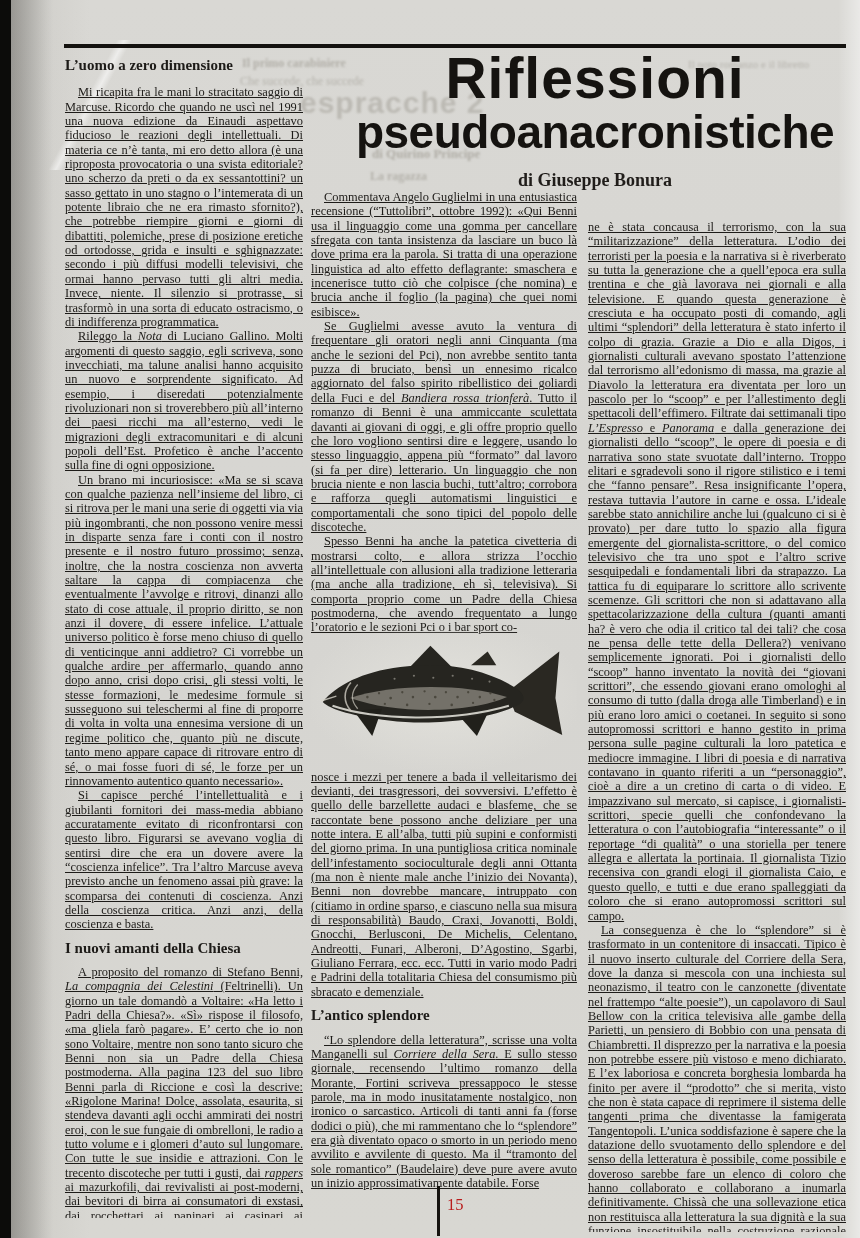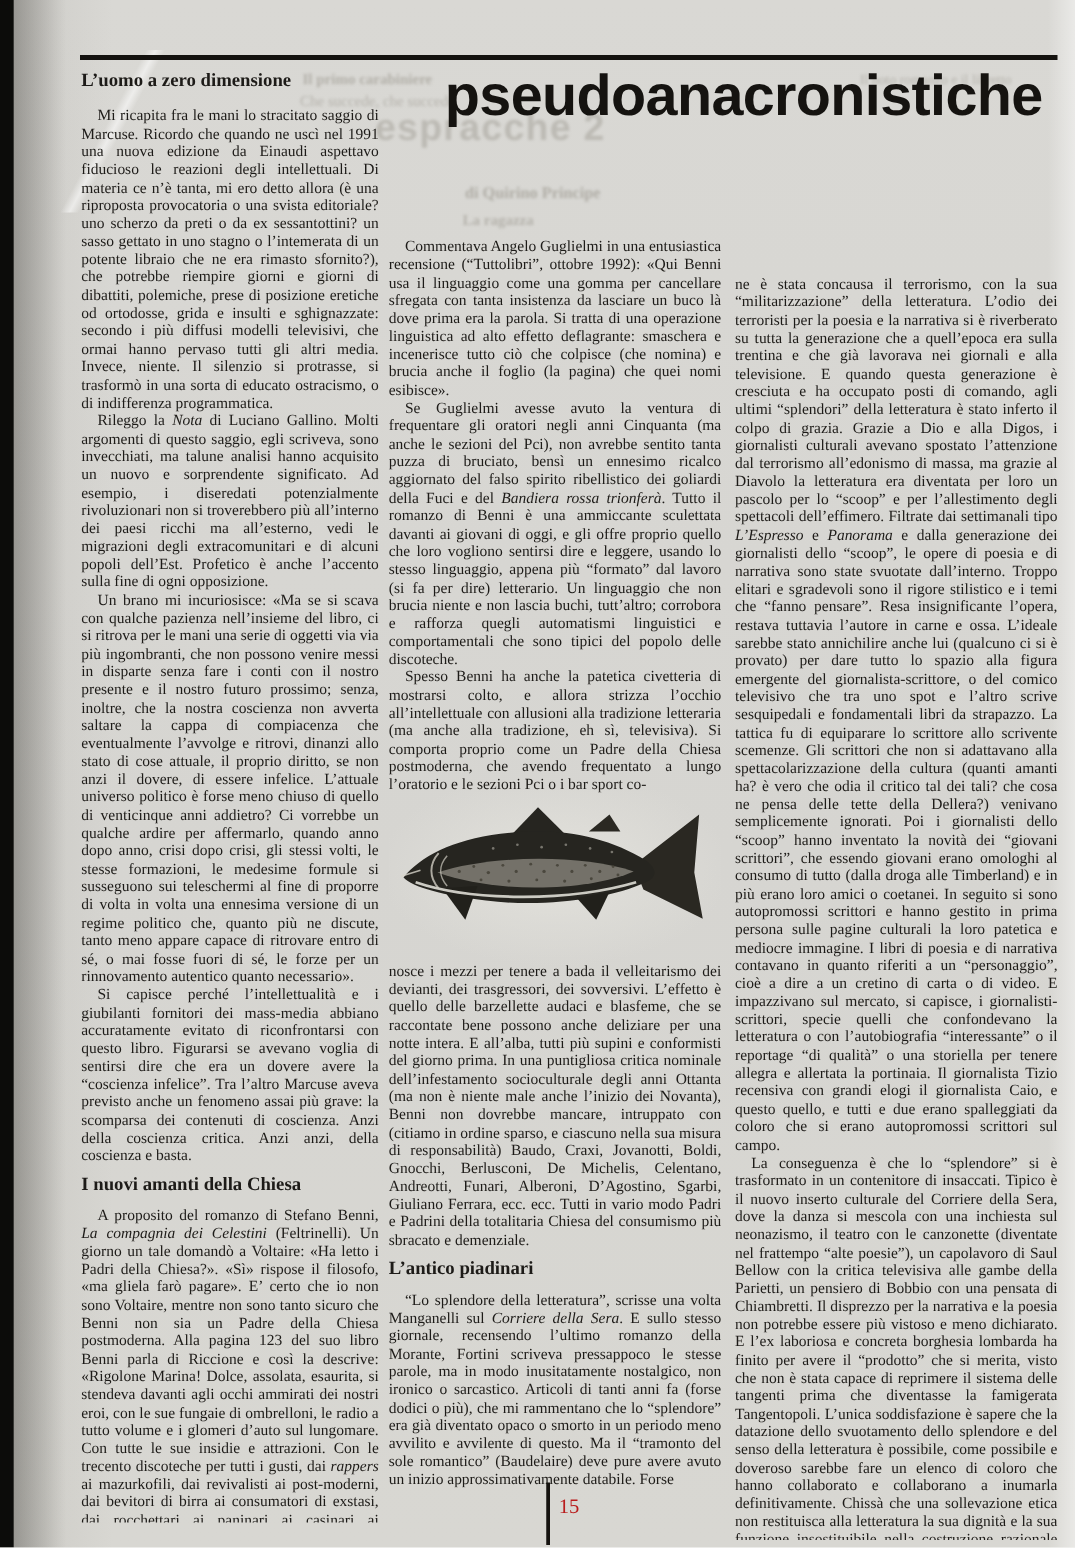--- a/index.html
+++ b/index.html
@@ -34,21 +34,21 @@
   .title-1{font:bold 57px/56px "Liberation Sans","DejaVu Sans",sans-serif;color:#151310;letter-spacing:1px;}
   .title-2{font:bold 46px/52px "Liberation Sans","DejaVu Sans",sans-serif;color:#151310;letter-spacing:-.5px;}
   .byline{margin-top:12px;font:bold 18px "Liberation Serif",serif;color:#201d1a;}
   
   .col{position:absolute;text-align:justify;font-size:12.4px;line-height:14.35px;overflow:hidden;z-index:2;}
   #col-left{left:65px;top:56px;width:238px;height:1162px;}
   #col-mid{left:311px;top:190px;width:266px;height:1000px;}
   #col-right{left:588px;top:220px;width:258px;height:1012px;}
   .col-heading{font-size:15px;font-weight:bold;text-align:left;margin:9px 0 10px;}
   .col-heading:first-child{margin-top:2px;margin-bottom:13px;}
-  .para{margin:0;text-indent:13px;}
+  .para{margin:0;text-indent:13px;text-decoration:underline;}
   .para.noindent{text-indent:0;}
   
   .figure{position:relative;height:128px;margin:3px 0 4px;}
   .figure::before{content:"";position:absolute;inset:-6px;
     background:radial-gradient(ellipse at 50% 45%, rgba(228,227,221,.9) 0%, rgba(228,227,221,0) 72%);}
   .figure svg{position:absolute;left:6px;top:2px;}
   
   .page-num-group{position:absolute;left:437px;top:1186px;height:50px;border-left:3px solid #15130f;
     padding-left:7px;z-index:2;}
   .page-num{font:16.5px "Liberation Serif",serif;color:#b91c1c;margin-top:9px;}
@@ -63,21 +63,23 @@
 <div class="bt bt-1">Il primo carabiniere</div>
 <div class="bt bt-2">Che succede, che succede</div>
 <div class="bt bt-big">espracche 2</div>
 <div class="bt bt-3">di Quirino Principe</div>
 <div class="bt bt-4">La ragazza</div>
 <div class="bt bt-5">Il noto romanzo e il libretto</div>
 
 <div class="top-rule"></div>
 
 <div class="masthead">
+  <div class="title-1">Riflessioni</div>
   <div class="title-2">pseudoanacronistiche</div>
+  <div class="byline">di Giuseppe Bonura</div>
 </div>
 
 <div id="col-left" class="col">
     <h3 class="col-heading">L’uomo a zero dimensione</h3>
     <p class="para">Mi ricapita fra le mani lo stracitato saggio di Marcuse. Ricordo che quando ne uscì nel 1991 una nuova edizione da Einaudi aspettavo fiducioso le reazioni degli intellettuali. Di materia ce n’è tanta, mi ero detto allora (è una riproposta provocatoria o una svista editoriale? uno scherzo da preti o da ex sessantottini? un sasso gettato in uno stagno o l’intemerata di un potente libraio che ne era rimasto sfornito?), che potrebbe riempire giorni e giorni di dibattiti, polemiche, prese di posizione eretiche od ortodosse, grida e insulti e sghignazzate: secondo i più diffusi modelli televisivi, che ormai hanno pervaso tutti gli altri media. Invece, niente. Il silenzio si protrasse, si trasformò in una sorta di educato ostracismo, o di indifferenza programmatica.</p>
     <p class="para">Rileggo la <i>Nota</i> di Luciano Gallino. Molti argomenti di questo saggio, egli scriveva, sono invecchiati, ma talune analisi hanno acquisito un nuovo e sorprendente significato. Ad esempio, i diseredati potenzialmente rivoluzionari non si troverebbero più all’interno dei paesi ricchi ma all’esterno, vedi le migrazioni degli extracomunitari e di alcuni popoli dell’Est. Profetico è anche l’accento sulla fine di ogni opposizione.</p>
     <p class="para">Un brano mi incuriosisce: «Ma se si scava con qualche pazienza nell’insieme del libro, ci si ritrova per le mani una serie di oggetti via via più ingombranti, che non possono venire messi in disparte senza fare i conti con il nostro presente e il nostro futuro prossimo; senza, inoltre, che la nostra coscienza non avverta saltare la cappa di compiacenza che eventualmente l’avvolge e ritrovi, dinanzi allo stato di cose attuale, il proprio diritto, se non anzi il dovere, di essere infelice. L’attuale universo politico è forse meno chiuso di quello di venticinque anni addietro? Ci vorrebbe un qualche ardire per affermarlo, quando anno dopo anno, crisi dopo crisi, gli stessi volti, le stesse formazioni, le medesime formule si susseguono sui teleschermi al fine di proporre di volta in volta una ennesima versione di un regime politico che, quanto più ne discute, tanto meno appare capace di ritrovare entro di sé, o mai fosse fuori di sé, le forze per un rinnovamento autentico quanto necessario».</p>
     <p class="para">Si capisce perché l’intellettualità e i giubilanti fornitori dei mass-media abbiano accuratamente evitato di riconfrontarsi con questo libro. Figurarsi se avevano voglia di sentirsi dire che era un dovere avere la “coscienza infelice”. Tra l’altro Marcuse aveva previsto anche un fenomeno assai più grave: la scomparsa dei contenuti di coscienza. Anzi della coscienza critica. Anzi anzi, della coscienza e basta.</p>
     <h3 class="col-heading">I nuovi amanti della Chiesa</h3>
     <p class="para">A proposito del romanzo di Stefano Benni, <i>La compagnia dei Celestini</i> (Feltrinelli). Un giorno un tale domandò a Voltaire: «Ha letto i Padri della Chiesa?». «Sì» rispose il filosofo, «ma gliela farò pagare». E’ certo che io non sono Voltaire, mentre non sono tanto sicuro che Benni non sia un Padre della Chiesa postmoderna. Alla pagina 123 del suo libro Benni parla di Riccione e così la descrive: «Rigolone Marina! Dolce, assolata, esaurita, si stendeva davanti agli occhi ammirati dei nostri eroi, con le sue fungaie di ombrelloni, le radio a tutto volume e i glomeri d’auto sul lungomare. Con tutte le sue insidie e attrazioni. Con le trecento discoteche per tutti i gusti, dai <i>rappers</i> ai mazurkofili, dai revivalisti ai post-moderni, dai bevitori di birra ai consumatori di exstasi, dai rocchettari ai paninari ai casinari ai metallari ai pataccari ai piadinari ai  agli  ai  ai  agli  ai  agli  ai  ai  agli  ai  ai .»</p>
@@ -139,21 +141,21 @@
       <path d="M16,66 C60,81 140,83 198,66" stroke="#e9e7df" stroke-width="2.2" fill="none" opacity="0.85"></path>
 
       <path d="M35,42 C27,51 27,62 35,71" stroke="#cfccc2" stroke-width="1.6" fill="none" opacity="0.8"></path>
       <path d="M42,44 C35,52 35,61 42,69" stroke="#cfccc2" stroke-width="1.3" fill="none" opacity="0.7"></path>
 
       <path d="M4,61 L20,56" stroke="#d8d5cb" stroke-width="1.4" opacity="0.8"></path>
     </svg>
   </div>
   <div>
       <p class="para noindent">nosce i mezzi per tenere a bada il velleitarismo dei devianti, dei trasgressori, dei sovversivi. L’effetto è quello delle barzellette audaci e blasfeme, che se raccontate bene possono anche deliziare per una notte intera. E all’alba, tutti più supini e conformisti del giorno prima. In una puntigliosa critica nominale dell’infestamento socioculturale degli anni Ottanta (ma non è niente male anche l’inizio dei Novanta), Benni non dovrebbe mancare, intruppato con (citiamo in ordine sparso, e ciascuno nella sua misura di responsabilità) Baudo, Craxi, Jovanotti, Boldi, Gnocchi, Berlusconi, De Michelis, Celentano, Andreotti, Funari, Alberoni, D’Agostino, Sgarbi, Giuliano Ferrara, ecc. ecc. Tutti in vario modo Padri e Padrini della totalitaria Chiesa del consumismo più sbracato e demenziale.</p>
-      <h3 class="col-heading">L’antico piadinari</h3>
+      <h3 class="col-heading">L’antico splendore</h3>
       <p class="para">“Lo splendore della letteratura”, scrisse una volta Manganelli sul <i>Corriere della Sera</i>. E sullo stesso giornale, recensendo l’ultimo romanzo della Morante, Fortini scriveva pressappoco le stesse parole, ma in modo inusitatamente nostalgico, non ironico o sarcastico. Articoli di tanti anni fa (forse dodici o più), che mi rammentano che lo “splendore” era già diventato opaco o smorto in un periodo meno avvilito e avvilente di questo. Ma il “tramonto del sole romantico” (Baudelaire) deve pure avere avuto un inizio approssimativamente databile. Forse</p>
     </div>
 </div>
 
 <div id="col-right" class="col">
     <p class="para noindent">ne è stata concausa il terrorismo, con la sua “militarizzazione” della letteratura. L’odio dei terroristi per la poesia e la narrativa si è riverberato su tutta la generazione che a quell’epoca era sulla trentina e che già lavorava nei giornali e alla televisione. E quando questa generazione è cresciuta e ha occupato posti di comando, agli ultimi “splendori” della letteratura è stato inferto il colpo di grazia. Grazie a Dio e alla Digos, i giornalisti culturali avevano spostato l’attenzione dal terrorismo all’edonismo di massa, ma grazie al Diavolo la letteratura era diventata per loro un pascolo per lo “scoop” e per l’allestimento degli spettacoli dell’effimero. Filtrate dai settimanali tipo <i>L’Espresso</i> e <i>Panorama</i> e dalla generazione dei giornalisti dello “scoop”, le opere di poesia e di narrativa sono state svuotate dall’interno. Troppo elitari e sgradevoli sono il rigore stilistico e i temi che “fanno pensare”. Resa insignificante l’opera, restava tuttavia l’autore in carne e ossa. L’ideale sarebbe stato annichilire anche lui (qualcuno ci si è provato) per dare tutto lo spazio alla figura emergente del giornalista-scrittore, o del comico televisivo che tra uno spot e l’altro scrive sesquipedali e fondamentali libri da strapazzo. La tattica fu di equiparare lo scrittore allo scrivente scemenze. Gli scrittori che non si adattavano alla spettacolarizzazione della cultura (quanti amanti ha? è vero che odia il critico tal dei tali? che cosa ne pensa delle tette della Dellera?) venivano semplicemente ignorati. Poi i giornalisti dello “scoop” hanno inventato la novità dei “giovani scrittori”, che essendo giovani erano omologhi al consumo di tutto (dalla droga alle Timberland) e in più erano loro amici o coetanei. In seguito si sono autopromossi scrittori e hanno gestito in prima persona sulle pagine culturali la loro patetica e mediocre immagine. I libri di poesia e di narrativa contavano in quanto riferiti a un “personaggio”, cioè a dire a un cretino di carta o di video. E impazzivano sul mercato, si capisce, i giornalisti-scrittori, specie quelli che confondevano la letteratura o con l’autobiografia “interessante” o il reportage “di qualità” o una storiella per tenere allegra e allertata la portinaia. Il giornalista Tizio recensiva con grandi elogi il giornalista Caio, e questo quello, e tutti e due erano spalleggiati da coloro che si erano autopromossi scrittori sul campo.</p>
     <p class="para">La conseguenza è che lo “splendore” si è trasformato in un contenitore di insaccati. Tipico è il nuovo inserto culturale del Corriere della Sera, dove la danza si mescola con una inchiesta sul neonazismo, il teatro con le canzonette (diventate nel frattempo “alte poesie”), un capolavoro di Saul Bellow con la critica televisiva alle gambe della Parietti, un pensiero di Bobbio con una pensata di Chiambretti. Il disprezzo per la narrativa e la poesia non potrebbe essere più vistoso e meno dichiarato. E l’ex laboriosa e concreta borghesia lombarda ha finito per avere il “prodotto” che si merita, visto che non è stata capace di reprimere il sistema delle tangenti prima che diventasse la famigerata Tangentopoli. L’unica soddisfazione è sapere che la datazione dello svuotamento dello splendore e del senso della letteratura è possibile, come possibile e doveroso sarebbe fare un elenco di coloro che hanno collaborato e collaborano a inumarla definitivamente. Chissà che una sollevazione etica non restituisca alla letteratura la sua dignità e la sua funzione insostituibile nella costruzione razionale dell’immaginario collettivo.</p>
   </div>
 
 <div class="page-num-group">

